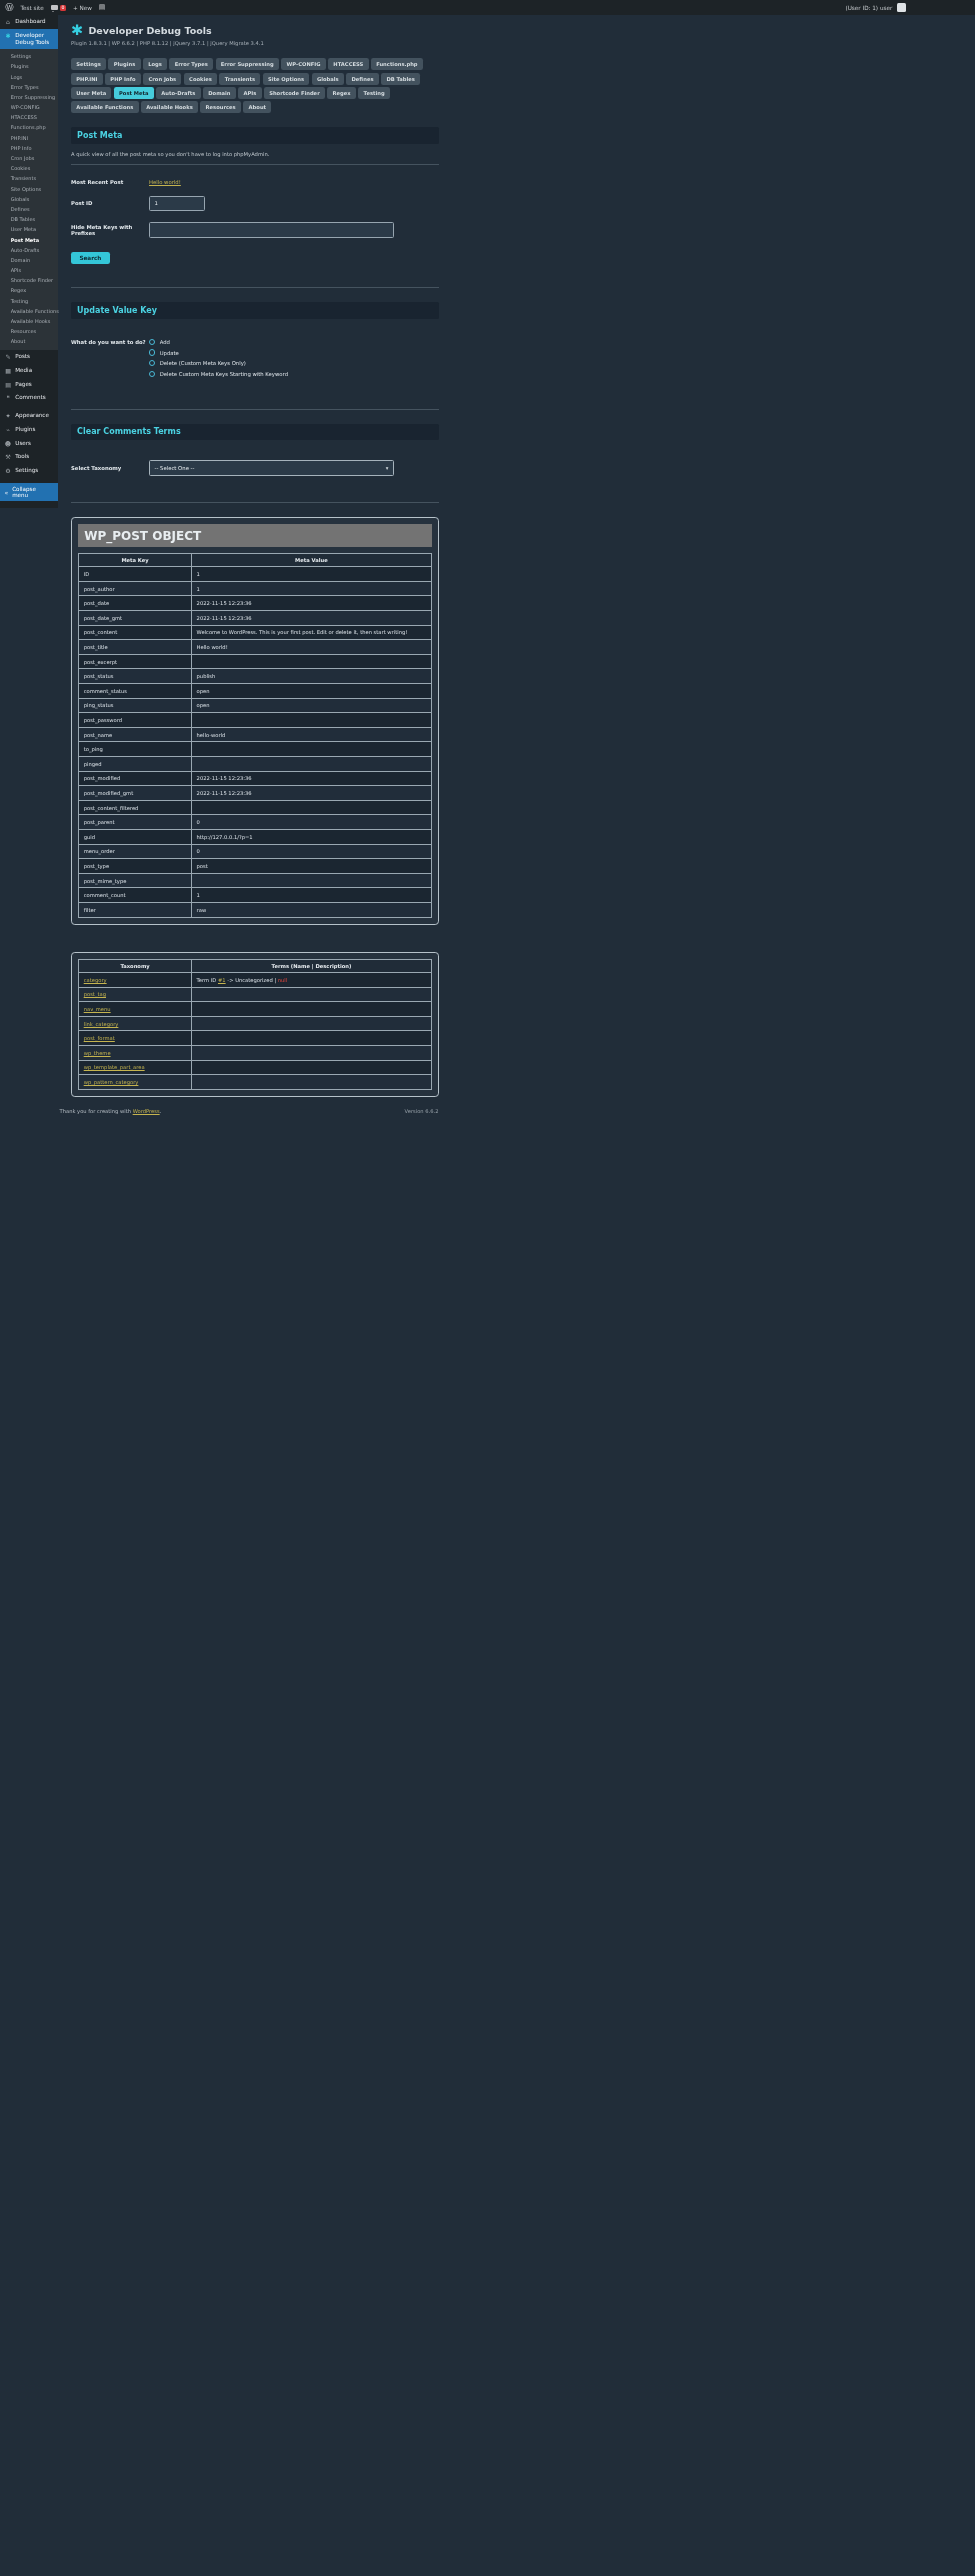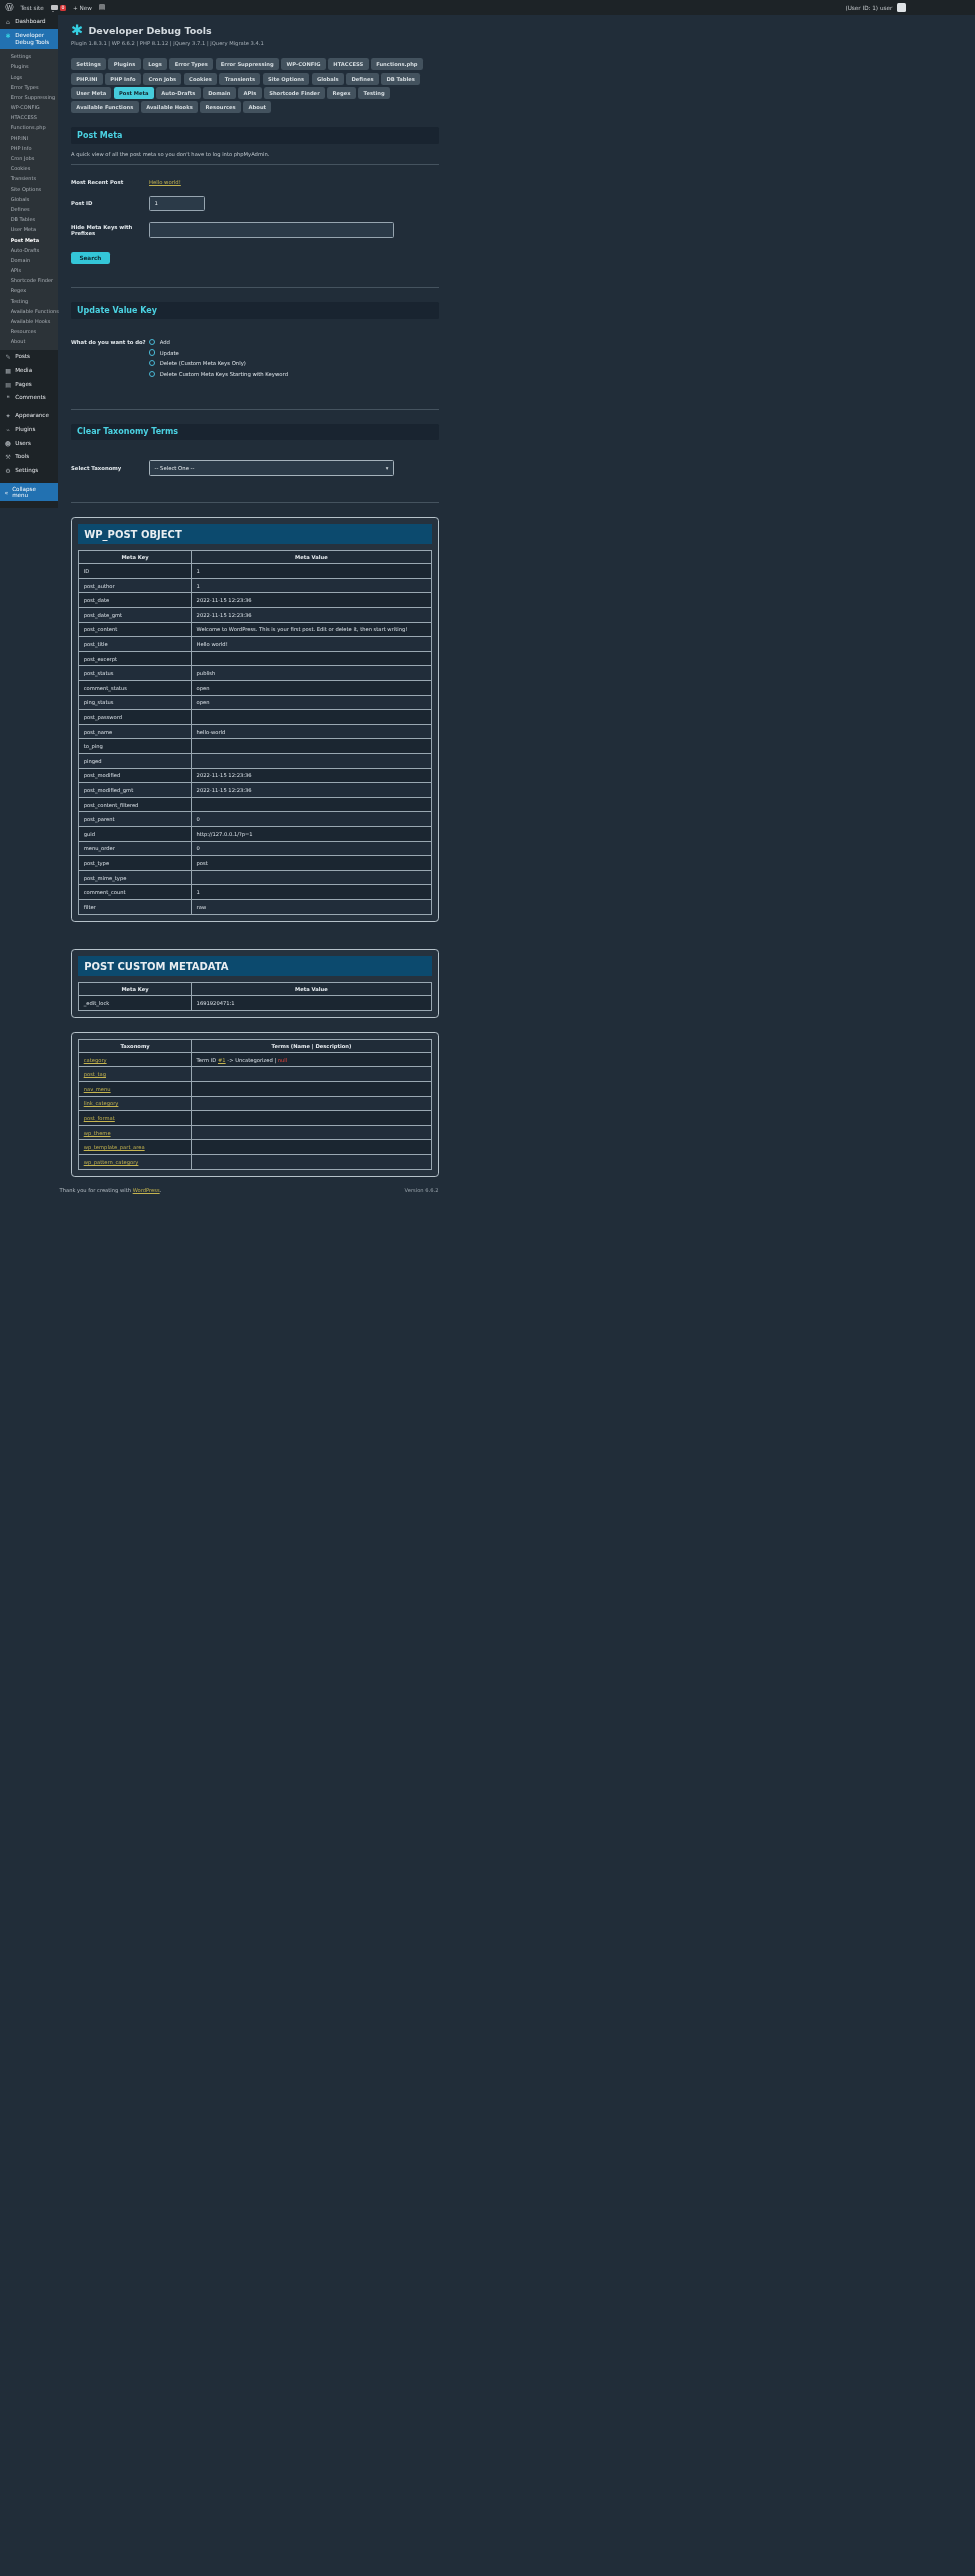--- a/index.html
+++ b/index.html
@@ -83,21 +83,21 @@
 
   .select-row { margin-top:20px; margin-bottom:26px; }
   .select-box { display:flex; align-items:center; justify-content:space-between;
     background:#2b3a48; border:0.8px solid #a6b3bc; border-radius:1.5px;
     width:245px; height:16px; padding:0 4.6px; font-size:5.3px; color:#e8edf0; cursor:pointer; }
   .chevron { color:#cfd6db; font-size:5.3px; }
 
   .panel { border:0.8px solid #b6c2ca; border-radius:3.8px; padding:6.1px; background:#26323e; margin-bottom:27.4px; }
   .panel.tight { margin-bottom:13.7px; }
   .panel.tighter { margin-bottom:10.7px; }
-  .panel-title { background:#0c4a6e; color:#e9eef1; font-weight:bold; font-size:10px;
+  .panel-title { background:#737373; color:#e9eef1; font-weight:bold; font-size:12px;
     padding:4.6px 6.1px; margin-bottom:6.1px; }
   table.meta { width:100%; border-collapse:collapse; font-size:5.2px; }
   table.meta th { border:0.8px solid #9aa8b2; padding:3px; text-align:center; font-weight:bold;
     color:#e8edf1; background:#202c38; }
   table.meta td { border:0.8px solid #9aa8b2; padding:3.8px 4.6px; color:#dbe2e8; height:6.9px; }
   table.meta td.key { width:32%; vertical-align:top; }
   table.meta tr:nth-child(odd) td { background:#1b2631; }
   table.meta tr:nth-child(even) td { background:#212d3a; }
   .red { color:#e8463c; }
 
@@ -291,21 +291,21 @@
           <div class="radio-row">
             <span class="radio"></span>
             <span class="radio-label">Delete Custom Meta Keys Starting with Keyword</span>
           </div>
         </div>
     </div>
 
     <hr class="divider">
 
     
-    <div class="section-bar">Clear Taxonomy Terms</div>
+    <div class="section-bar">Clear Comments Terms</div>
     <div class="form-row select-row">
       <span class="form-label">Select Taxonomy</span>
       <div class="select-box">
         <span>-- Select One --</span>
         <span class="chevron">▾</span>
       </div>
     </div>
 
     <hr class="divider">
 
@@ -414,37 +414,20 @@
             </tr>
             <tr>
               <td class="key">filter</td>
               <td class="val">raw</td>
             </tr>
           </tbody>
       </table>
     </div>
 
     
-    <div class="panel tight">
-      <div class="panel-title">POST CUSTOM METADATA</div>
-      <table class="meta">
-        <thead>
-          <tr>
-            <th>Meta Key</th>
-            <th>Meta Value</th>
-          </tr>
-        </thead>
-        <tbody id="custom-meta-body">
-            <tr>
-              <td class="key">_edit_lock</td>
-              <td class="val">1691920471:1</td>
-            </tr>
-          </tbody>
-      </table>
-    </div>
 
     
     <div class="panel tighter">
       <table class="meta">
         <thead>
           <tr>
             <th>Taxonomy</th>
             <th>Terms (Name | Description)</th>
           </tr>
         </thead>

